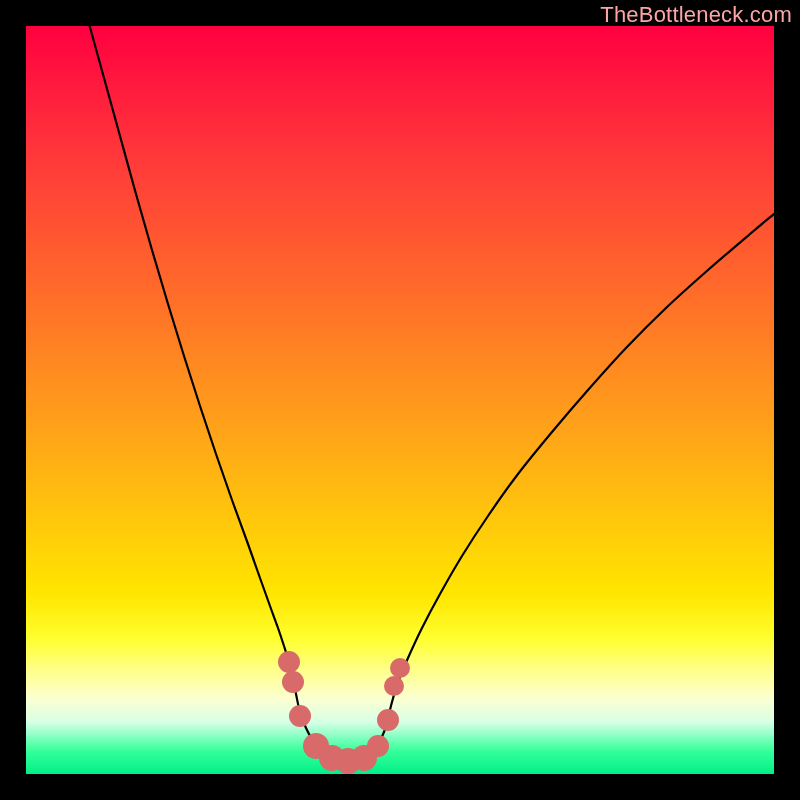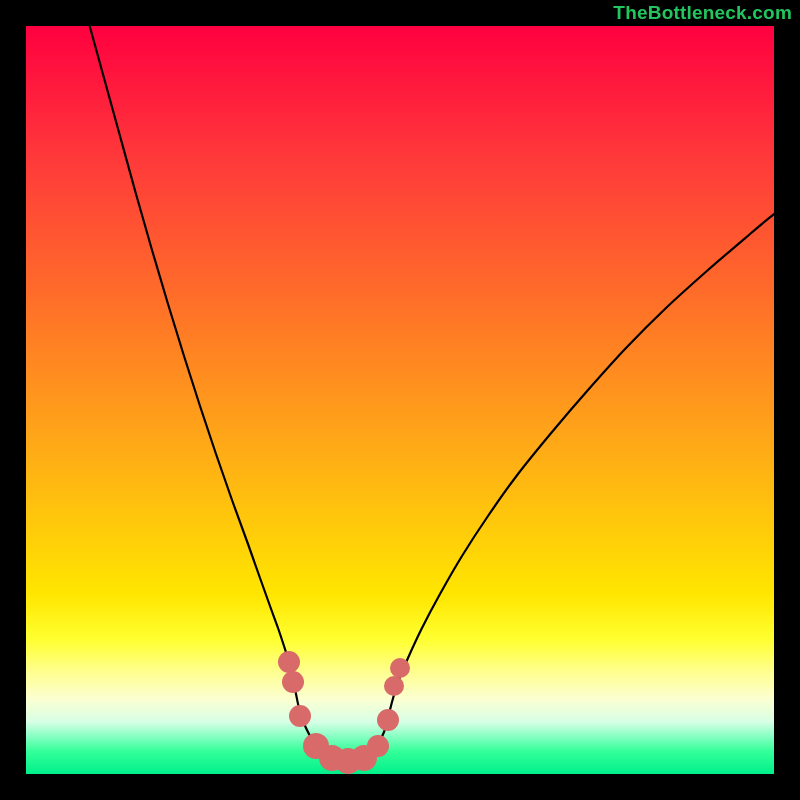--- a/index.html
+++ b/index.html
@@ -35,23 +35,23 @@
       #d8ffe6 93%,
       #86ffc2 95%,
       #33ff99 97%,
       #00ef8a 100%
     );
   }
   .watermark {
     position: absolute;
     top: 2px;
     right: 8px;
-    color: #22c55e;
-    font-size: 19px;
-    font-weight: 700;
+    color: #fca5a5;
+    font-size: 22px;
+    font-weight: 400;
     letter-spacing: 0.2px;
     user-select: none;
   }
   svg {
     position: absolute;
     left: 0;
     top: 0;
   }
 </style>
 </head>

